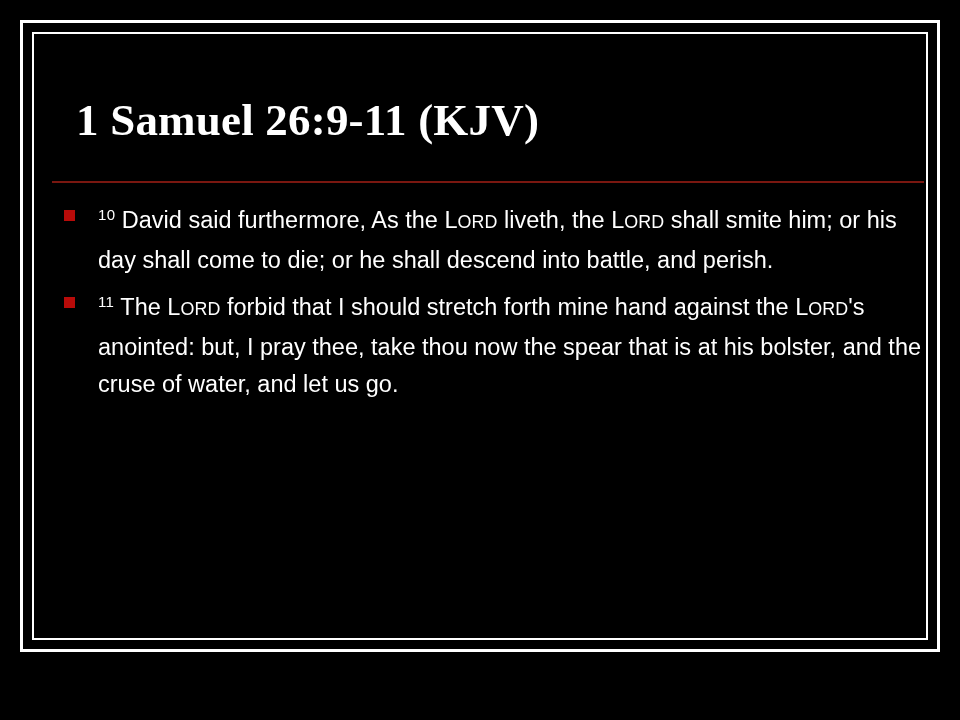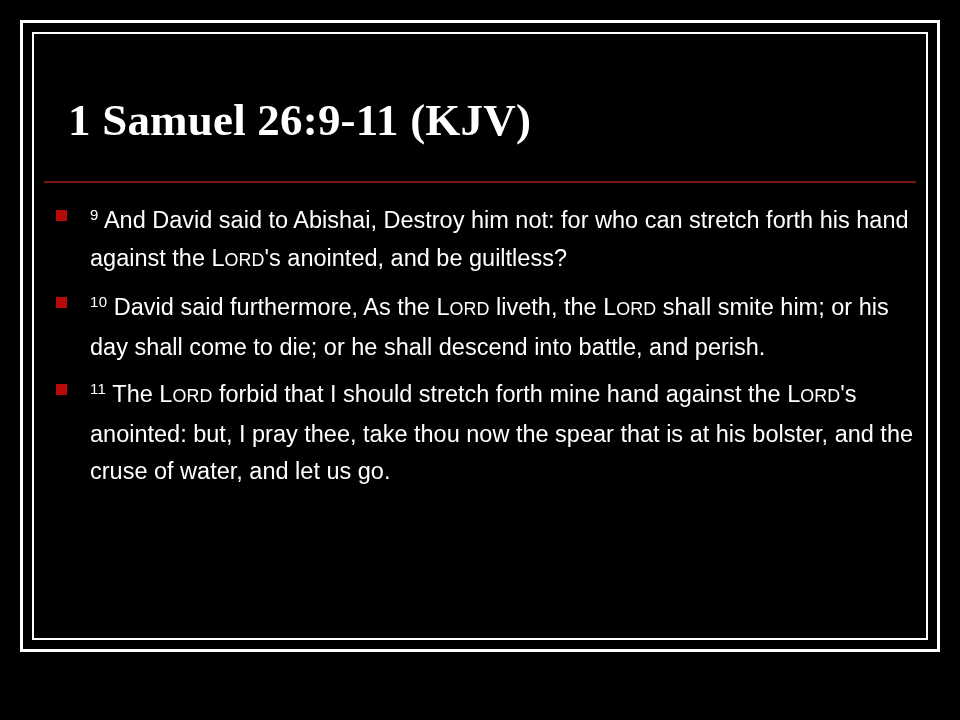--- a/index.html
+++ b/index.html
@@ -41,21 +41,21 @@
     top: 32px;
     width: 896px;
     height: 608px;
     border: 2px solid #ffffff;
     box-sizing: border-box;
     pointer-events: none;
   }
 
   .content {
     position: absolute;
-    left: 34px;
+    left: 42px;
     top: 34px;
     width: 892px;
     height: 604px;
     box-sizing: border-box;
   }
 
   .slide-title {
     position: absolute;
     left: 34px;
     top: 62px;
@@ -130,19 +130,18 @@
   <div class="frame-outer" style="border-color: rgb(255, 255, 255);"></div>
   <div class="frame-inner" style="border-color: rgb(255, 255, 255);"></div>
 
   <div class="content">
 
     <h1 class="slide-title" style="color: rgb(255, 255, 255);">1 Samuel 26:9-11 (KJV)</h1>
 
     <div class="title-rule" style="background: rgb(122, 23, 16);"></div>
 
     <div class="body-block" style="color: rgb(255, 255, 255);">
-        <p class="bullet"><span class="bullet-marker" style="background: rgb(184, 11, 9);"></span><span class="verse-num">9</span><span> And David said to Abishai, Destroy him not: for who can stretch forth his hand against the </span><span class="smallcaps-word"><span>L</span><span class="sc">ORD</span></span><span>'s anointed, and be guiltless?</span></p>
         <p class="bullet"><span class="bullet-marker" style="background: rgb(184, 11, 9);"></span><span class="verse-num">10</span><span> David said furthermore, As the </span><span class="smallcaps-word"><span>L</span><span class="sc">ORD</span></span><span> liveth, the </span><span class="smallcaps-word"><span>L</span><span class="sc">ORD</span></span><span> shall smite him; or his day shall come to die; or he shall descend into battle, and perish.</span></p>
         <p class="bullet"><span class="bullet-marker" style="background: rgb(184, 11, 9);"></span><span class="verse-num">11</span><span> The </span><span class="smallcaps-word"><span>L</span><span class="sc">ORD</span></span><span> forbid that I should stretch forth mine hand against the </span><span class="smallcaps-word"><span>L</span><span class="sc">ORD</span></span><span>'s anointed: but, I pray thee, take thou now the spear that is at his bolster, and the cruse of water, and let us go.</span></p>
       </div>
 
   </div>
 </div>
 
 </body></html>

